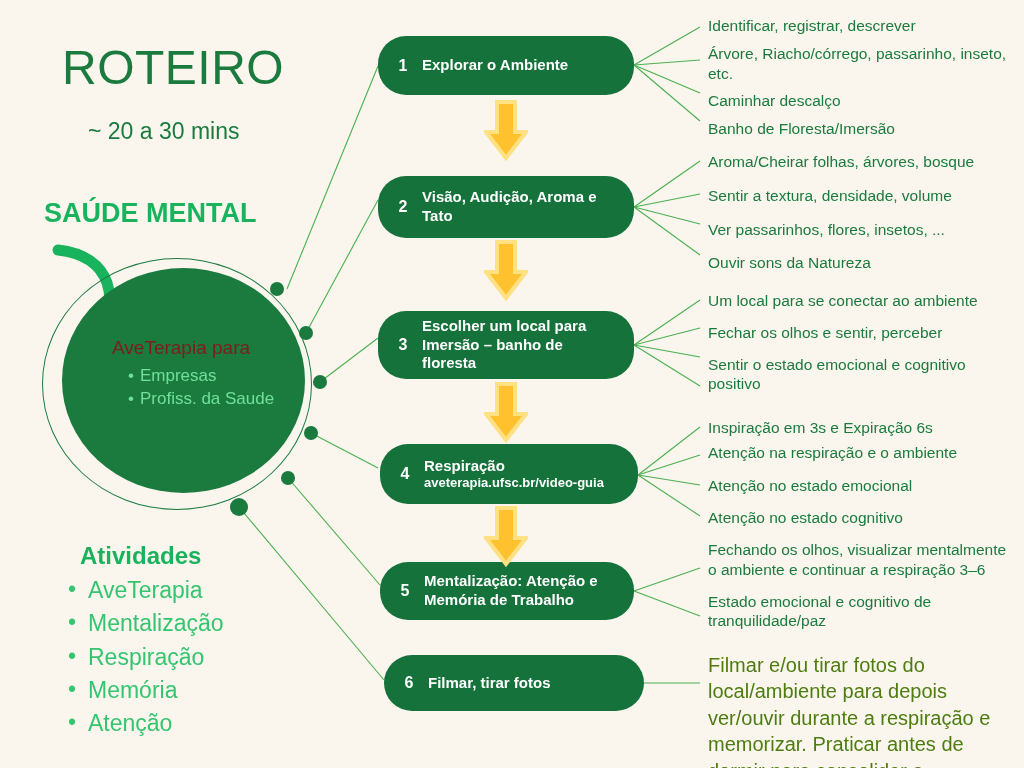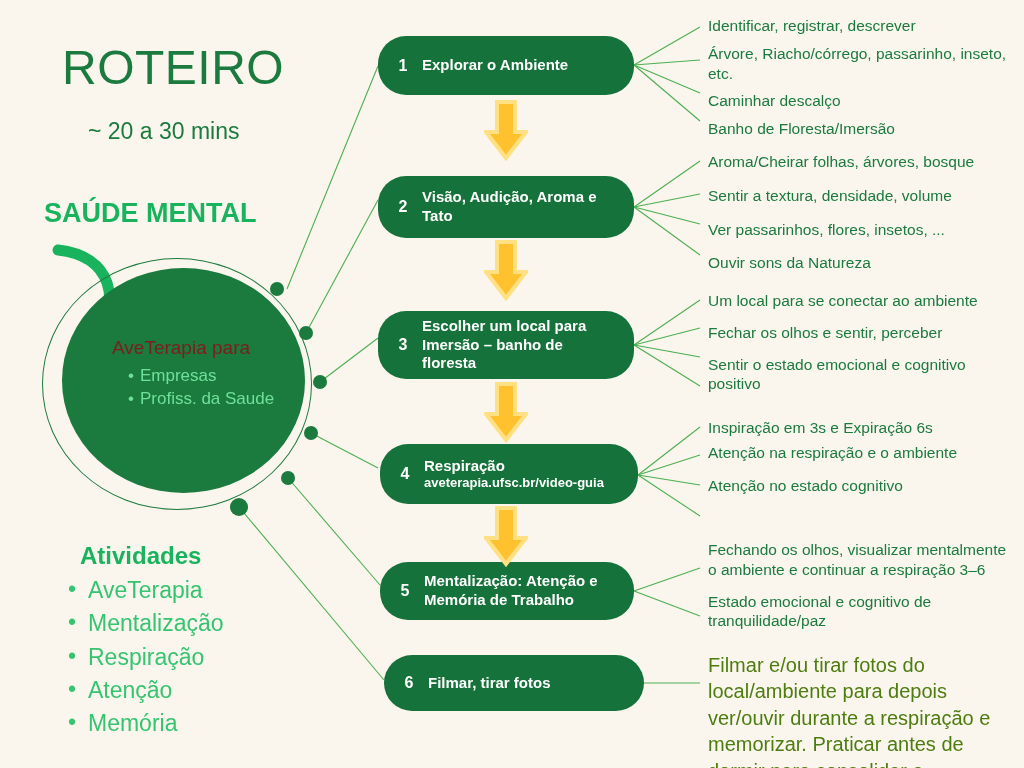--- a/index.html
+++ b/index.html
@@ -261,22 +261,22 @@
   <div class="node-dot" style="left:313px; top:375px;"></div>
   <div class="node-dot" style="left:304px; top:426px;"></div>
   <div class="node-dot" style="left:281px; top:471px;"></div>
   <div class="node-dot big" style="left:230px; top:498px;"></div>
 
   <div class="atividades-title">Atividades</div>
   <ul class="atividades-list">
     <li>AveTerapia</li>
     <li>Mentalização</li>
     <li>Respiração</li>
+    <li>Memória</li>
     <li>Atenção</li>
-    <li>Memória</li>
   </ul>
 
   <div class="step" style="left:378px; top:36px; width:256px; height:59px;">
     <div class="num">1</div>
     <div class="labelwrap">
       <div class="label">Explorar o Ambiente</div>
     </div>
   </div>
 
   <div class="step" style="left:378px; top:176px; width:256px; height:62px;">
@@ -344,20 +344,21 @@
 
   <ul class="rlist" style="left:708px; top:291px; width:305px;">
     <li style="margin-bottom:12px;">Um local para se conectar ao ambiente</li>
     <li style="margin-bottom:12px;">Fechar os olhos e sentir, perceber</li>
     <li>Sentir o estado emocional e cognitivo positivo</li>
   </ul>
 
   <ul class="rlist" style="left:708px; top:418px; width:300px;">
     <li style="margin-bottom:5px;">Inspiração em 3s e Expiração 6s</li>
     <li style="margin-bottom:13px;">Atenção na respiração e o ambiente</li>
+    <li style="margin-bottom:13px;">Atenção no estado emocional</li>
     <li>Atenção no estado cognitivo</li>
   </ul>
 
   <ul class="rlist" style="left:708px; top:540px; width:300px;">
     <li style="margin-bottom:12px;">Fechando os olhos, visualizar mentalmente o ambiente e continuar a respiração 3–6</li>
     <li>Estado emocional e cognitivo de tranquilidade/paz</li>
   </ul>
 
   <div class="rtext" style="left:708px; top:652px; width:306px;">Filmar e/ou tirar fotos do local/ambiente para depois ver/ouvir durante a respiração e memorizar. Praticar antes de dormir para consolidar a experiência/vivência</div>
 

